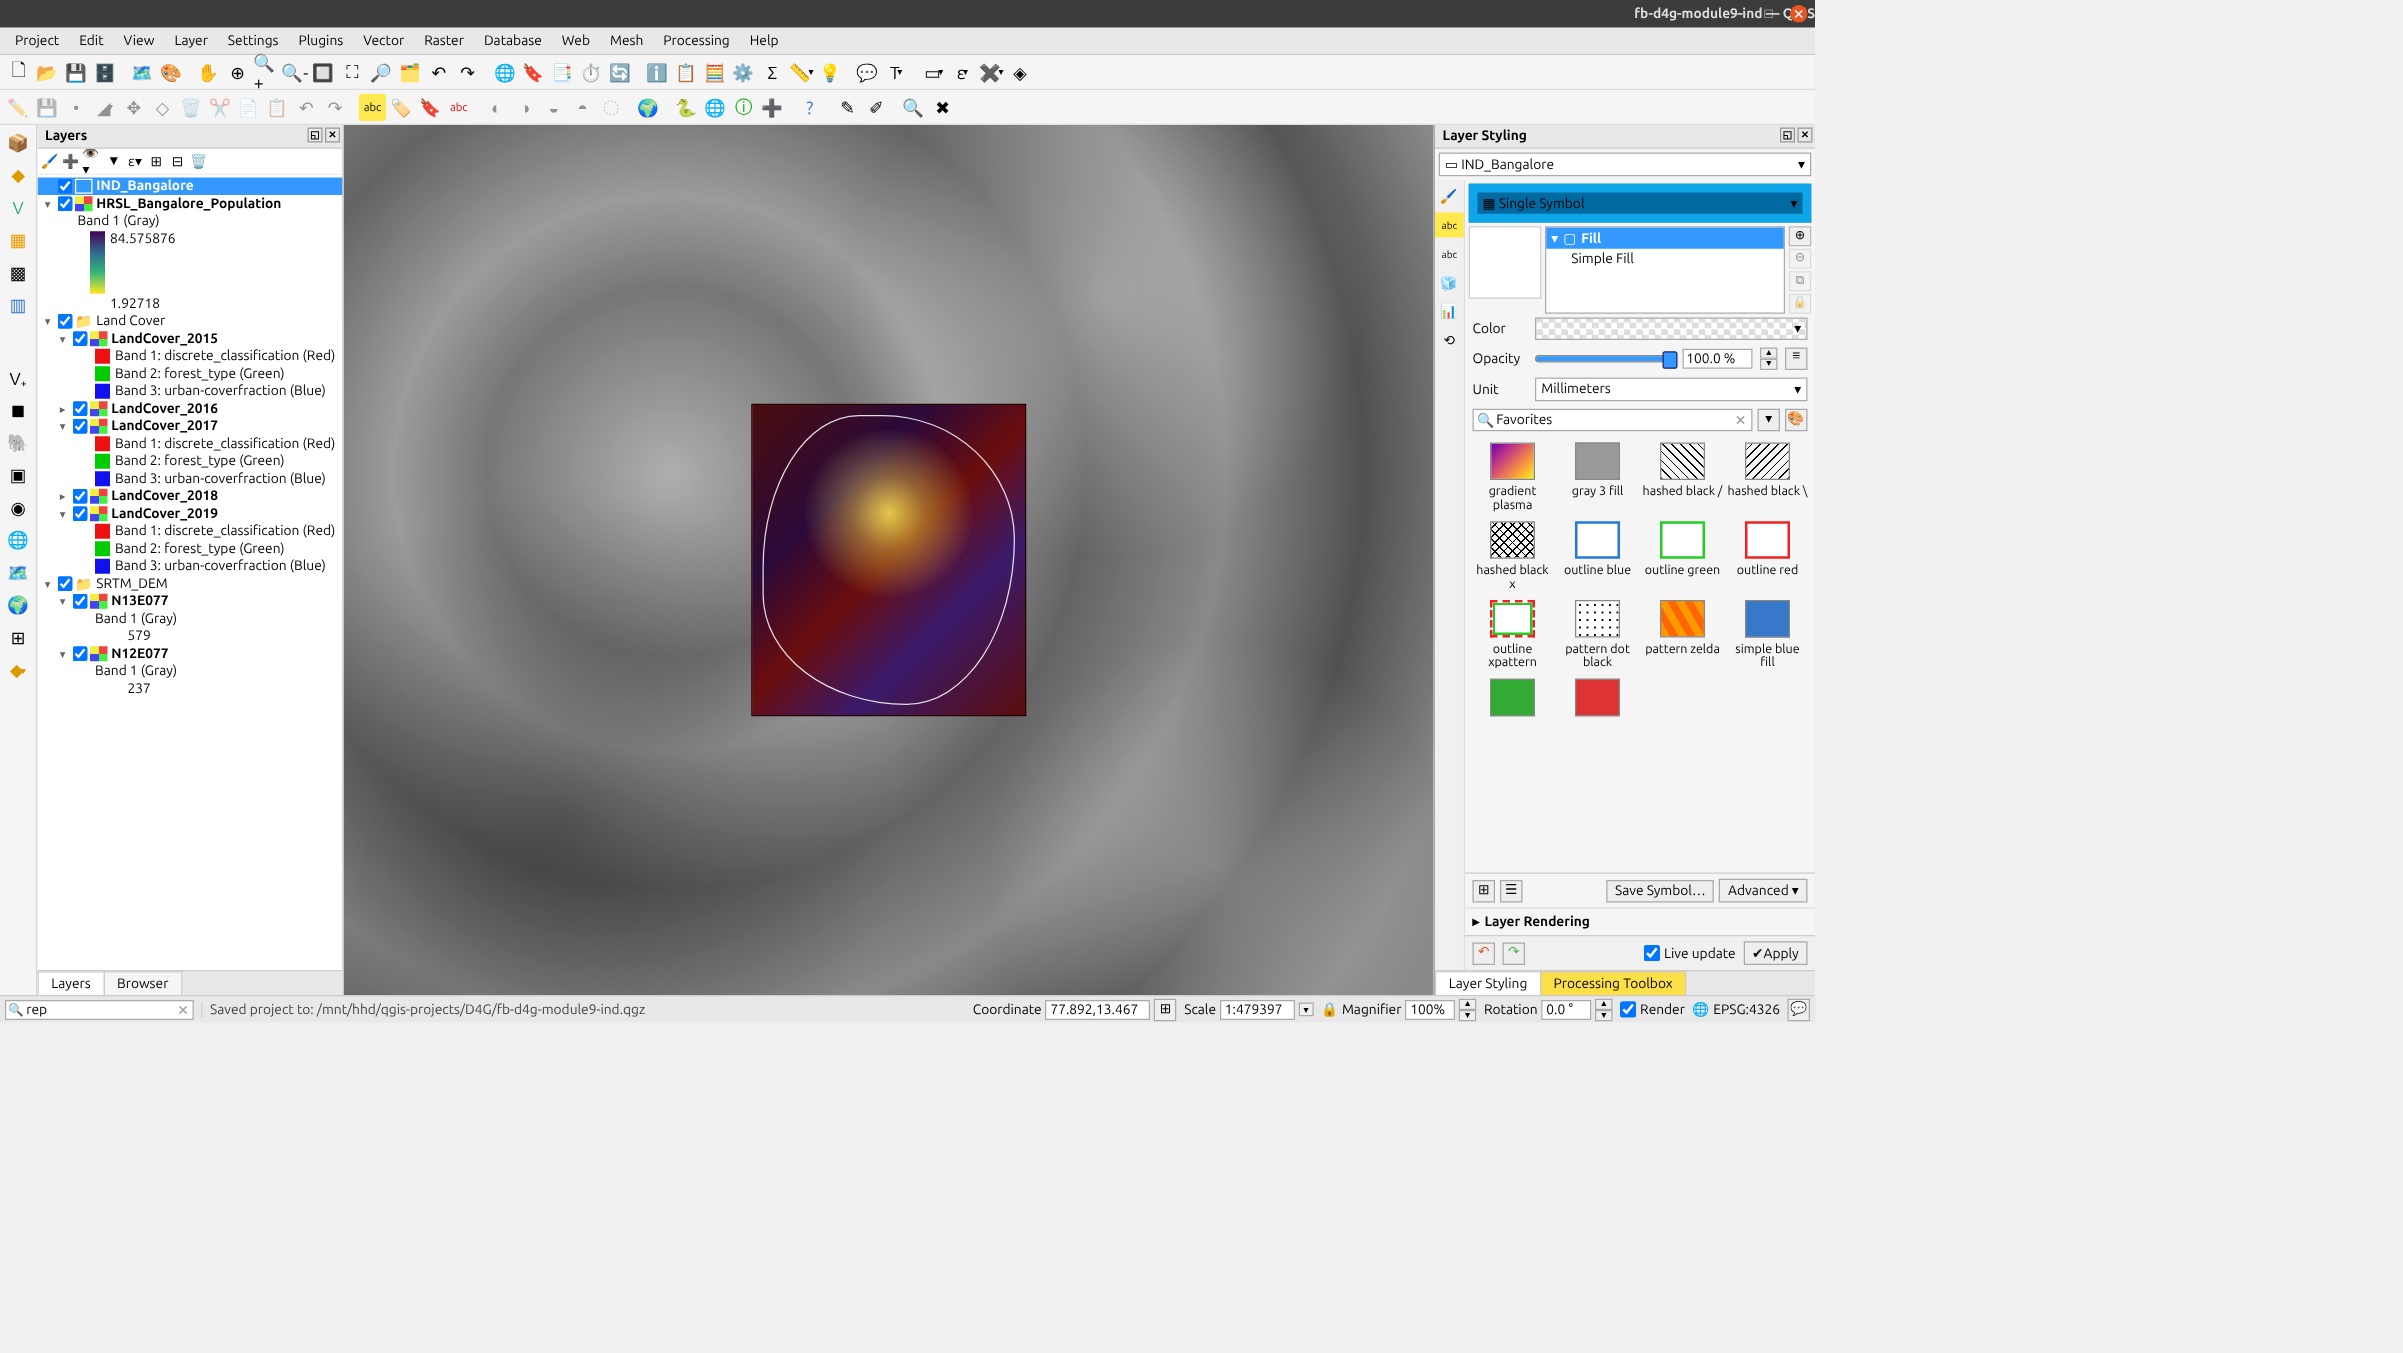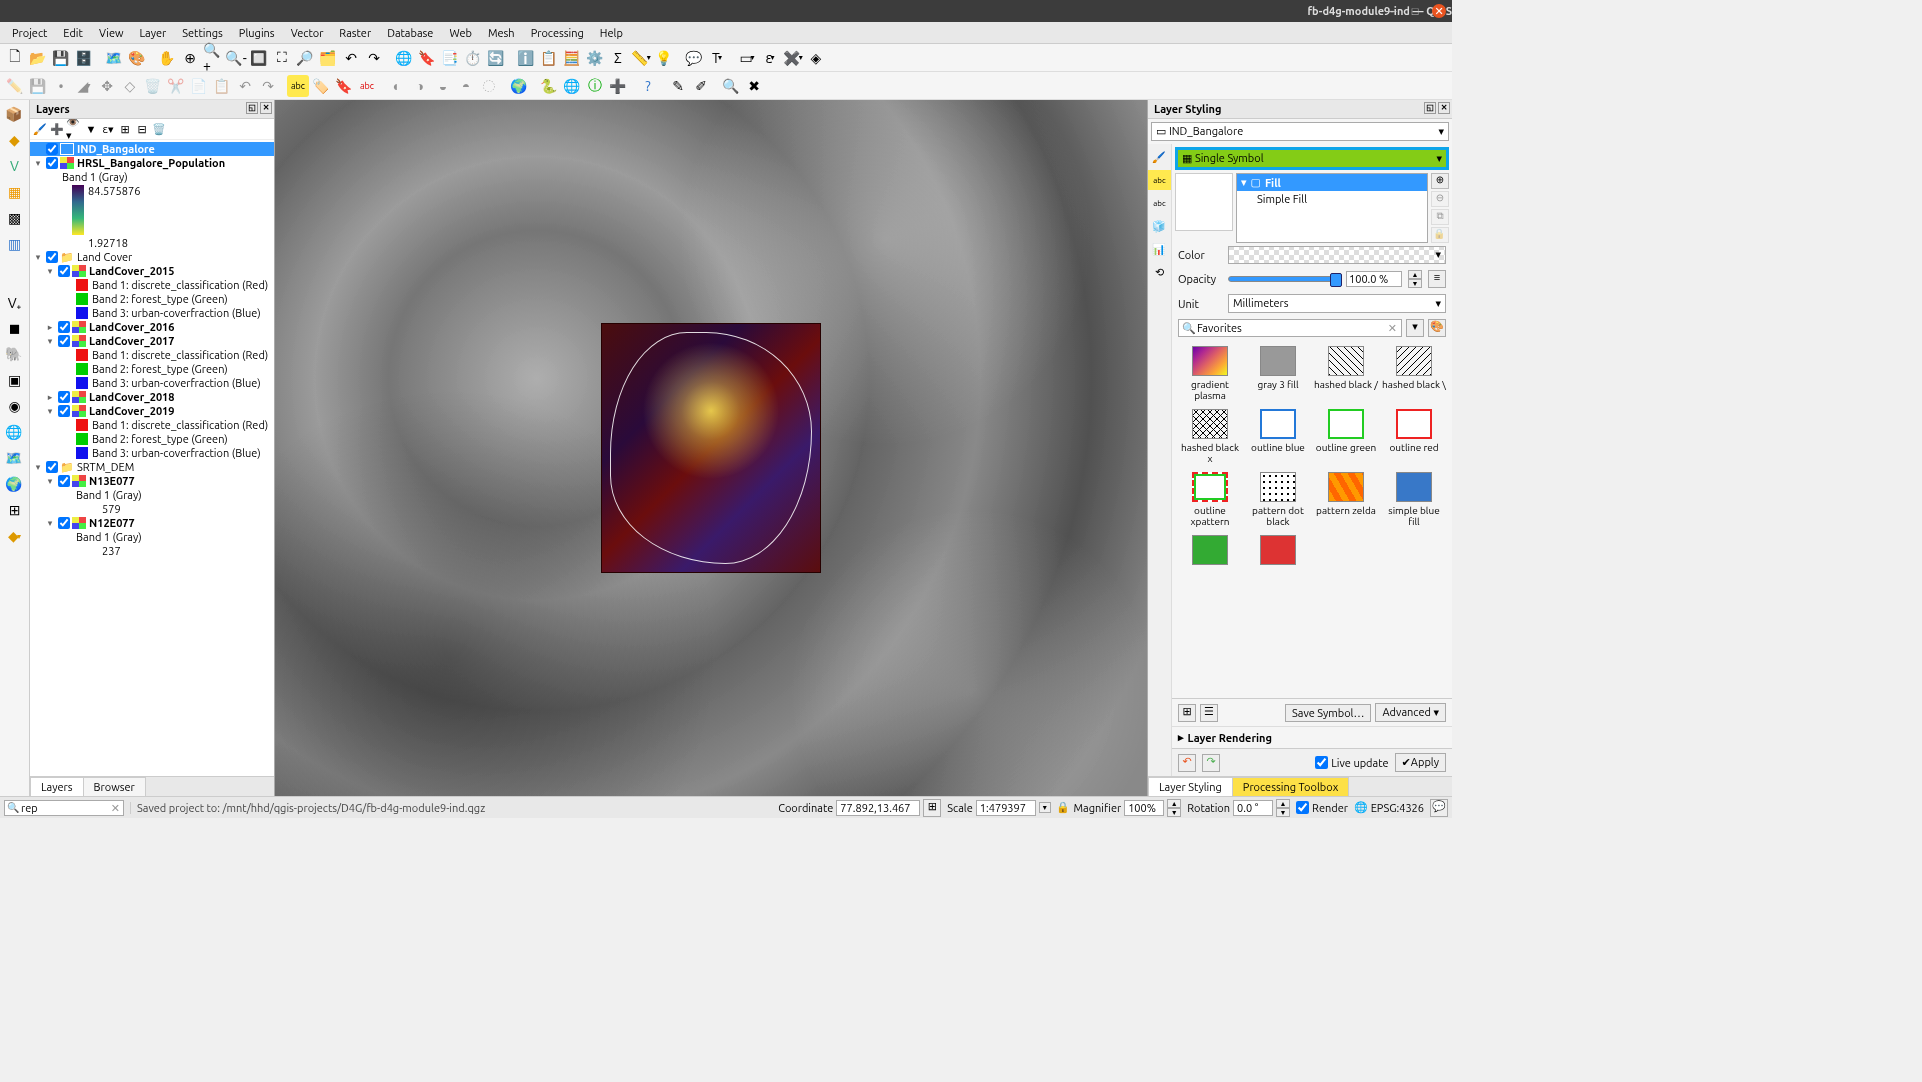--- a/index.html
+++ b/index.html
@@ -69,21 +69,21 @@
   mix-blend-mode: screen; }
 .map-boundary { position:absolute; inset: 8px; border: 1px solid rgba(255,255,255,0.85); border-radius: 40% 55% 45% 60% / 55% 45% 60% 40%; }
 
 
 .styling-panel { width: 305px; background: #f5f5f5; border-left: 1px solid #aaa; display: flex; flex-direction: column; }
 .sp-body { flex: 1; display: flex; min-height: 0; }
 .sp-vtabs { width: 24px; background: #f0f0f0; display: flex; flex-direction: column; gap: 3px; padding: 3px 0; border-right: 1px solid #ddd; }
 .sp-vtabs .vt { height: 20px; display: flex; align-items: center; justify-content: center; cursor: pointer; }
 .sp-content { flex: 1; display: flex; flex-direction: column; overflow: hidden; }
 .sp-select { margin: 3px; border: 1px solid #aaa; padding: 2px 4px; background: #fff; display: flex; align-items: center; justify-content: space-between; }
-.sp-symbol-head { margin: 3px; border: 3px solid #0ea5e9; padding: 2px 4px; background: #84cc16; display: flex; align-items: center; justify-content: space-between; }
+.sp-symbol-head { margin: 3px; border: 7px solid #0ea5e9; padding: 2px 4px; background: #0369a1; display: flex; align-items: center; justify-content: space-between; }
 .sp-fill-row { display: flex; padding: 0 3px; gap: 3px; }
 .sp-preview { width: 58px; height: 58px; border: 1px solid #ccc; background: #fff; }
 .sp-tree { flex: 1; border: 1px solid #aaa; background: #fff; }
 .sp-tree-head { background: #3399ff; color: #fff; padding: 2px 4px; display: flex; align-items: center; }
 .sp-tree-item { padding: 2px 20px; }
 .sp-side-btns { display: flex; flex-direction: column; gap: 2px; }
 .sp-side-btns .sb { width: 18px; height: 16px; border: 1px solid #bbb; background: #eee; font-size: 10px; text-align: center; cursor: pointer; }
 .sp-prop { display: flex; align-items: center; padding: 3px 6px; gap: 6px; }
 .sp-prop label { width: 44px; }
 .sp-color-btn { flex: 1; height: 18px; border: 1px solid #aaa; background: repeating-conic-gradient(#ddd 0% 25%, #fff 0% 50%) 0/10px 10px; position: relative; }
@@ -110,21 +110,21 @@
 .sp-section-head { padding: 4px 6px; font-weight: bold; display: flex; align-items: center; gap: 4px; border-top: 1px solid #ddd; }
 .sp-apply-row { display: flex; align-items: center; padding: 4px 6px; gap: 6px; border-top: 1px solid #ccc; background: #f0f0f0; }
 .sp-undo { color: #e95420; }
 .sp-redo { color: #4caf50; }
 .sp-tabs { display: flex; background: #e8e8e8; border-top: 1px solid #ccc; }
 .sp-tabs span { padding: 3px 10px; border: 1px solid #ccc; border-bottom: none; background: #fde047; cursor: pointer; margin-right:-1px; }
 .sp-tabs span.active { background: #fff; }
 
 
 .statusbar { height: 22px; background: #e8e8e8; border-top: 1px solid #ccc; display: flex; align-items: center; padding: 0 4px; gap: 6px; }
-.status-search { width: 120px; border: 1px solid #aaa; padding: 1px 16px 1px 16px; background: #fff; position: relative; }
+.status-search { width: 151px; border: 1px solid #aaa; padding: 1px 16px 1px 16px; background: #fff; position: relative; }
 .status-search::before { content:"🔍"; position:absolute; left:2px; font-size:10px; }
 .status-search .clr { position:absolute; right:3px; color:#999; cursor:pointer; }
 .status-msg { flex: 1; color: #444; padding-left: 6px; border-left: 1px solid #ccc; }
 .status-field { display: flex; align-items: center; gap: 3px; }
 .status-input { border: 1px solid #aaa; padding: 1px 3px; background: #fff; }
 .status-dd { width: 12px; border: 1px solid #aaa; text-align: center; background: #eee; cursor: pointer; font-size:8px; }
 .lock { color: #888; }
 
 
 .sw-red { background: #e11; }

